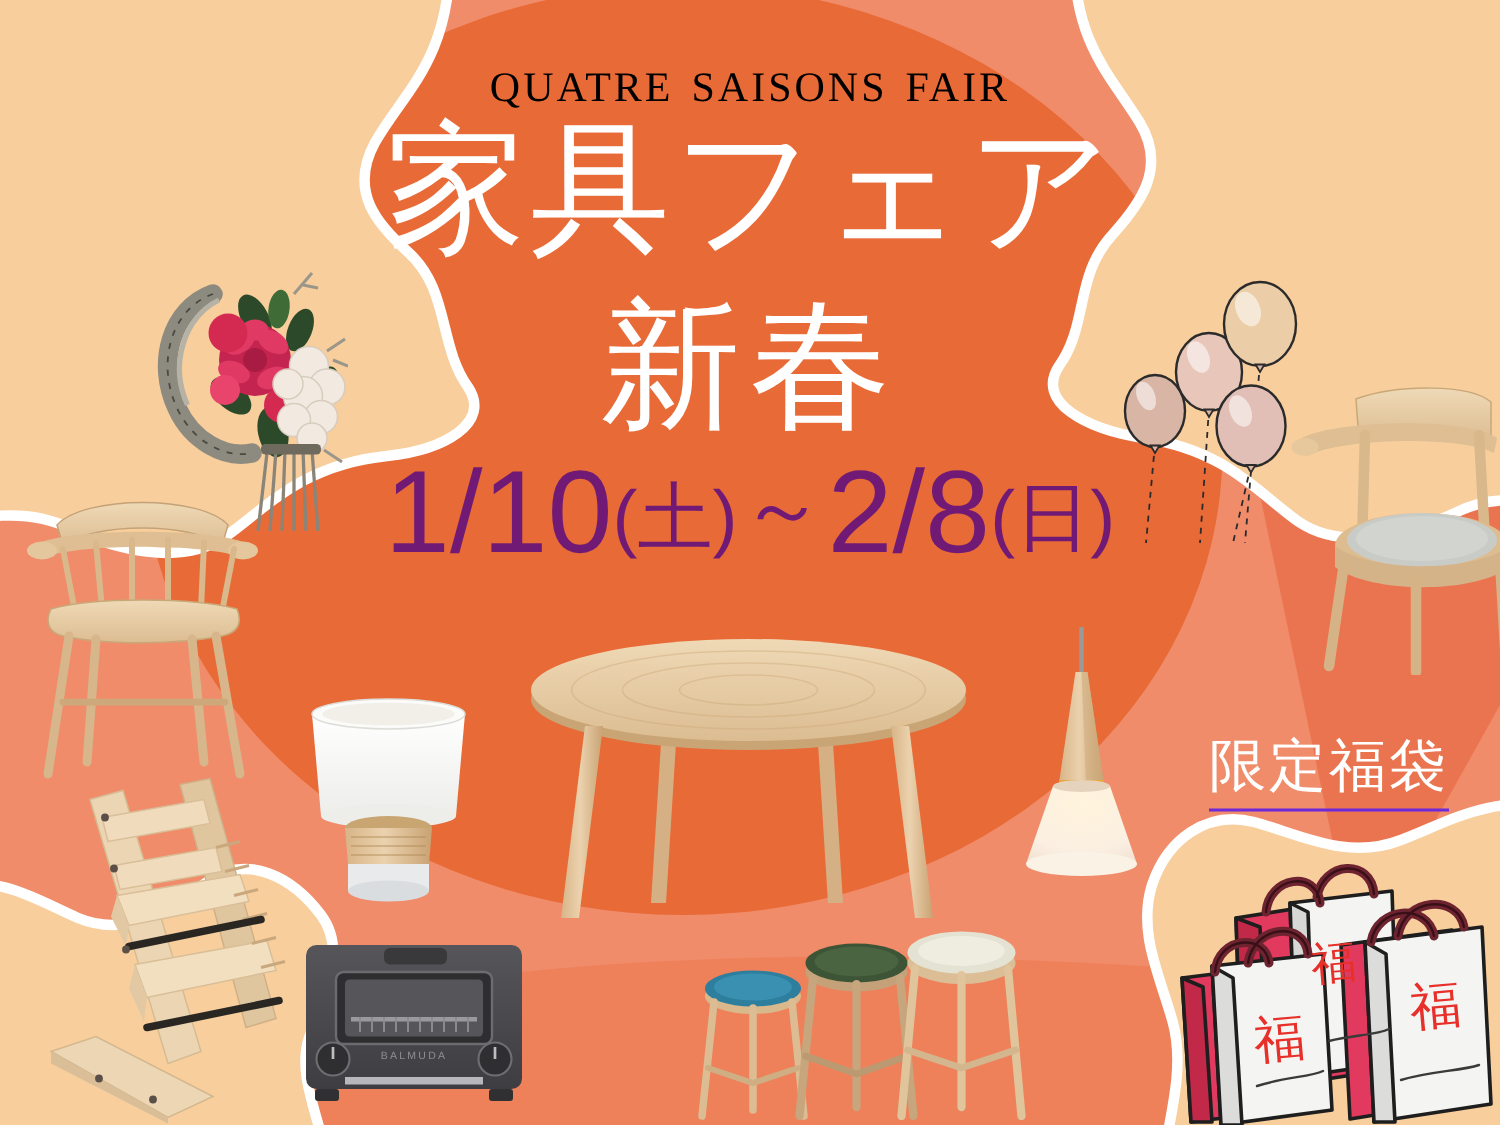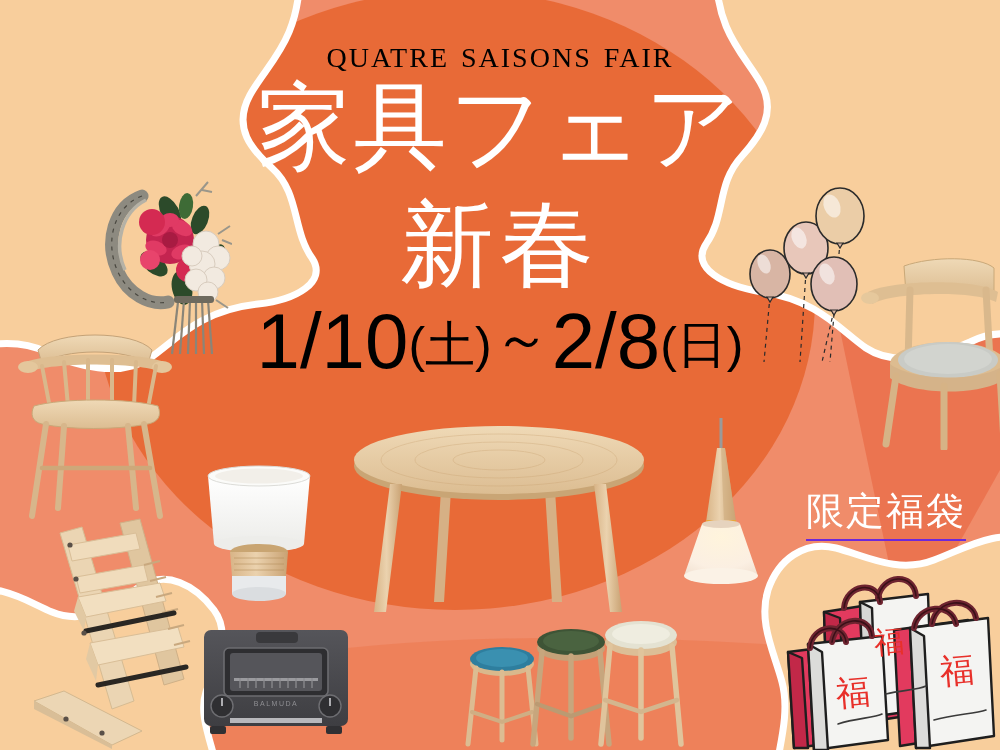--- a/index.html
+++ b/index.html
@@ -61,21 +61,21 @@
     line-height: 1.02;
     color: #ffffff;
     letter-spacing: 2px;
     font-weight: normal;
   }
   #date-line {
     margin-top: 8px;
     font-family: "Liberation Sans", sans-serif;
     font-size: 78px;
     line-height: 1;
-    color: #000000;
+    color: #701a75;
     letter-spacing: 0px;
     white-space: nowrap;
   }
   #date-line .dow {
     font-size: 50px;
     vertical-align: 6px;
   }
   #date-line .tilde {
     font-size: 56px;
     vertical-align: 10px;

